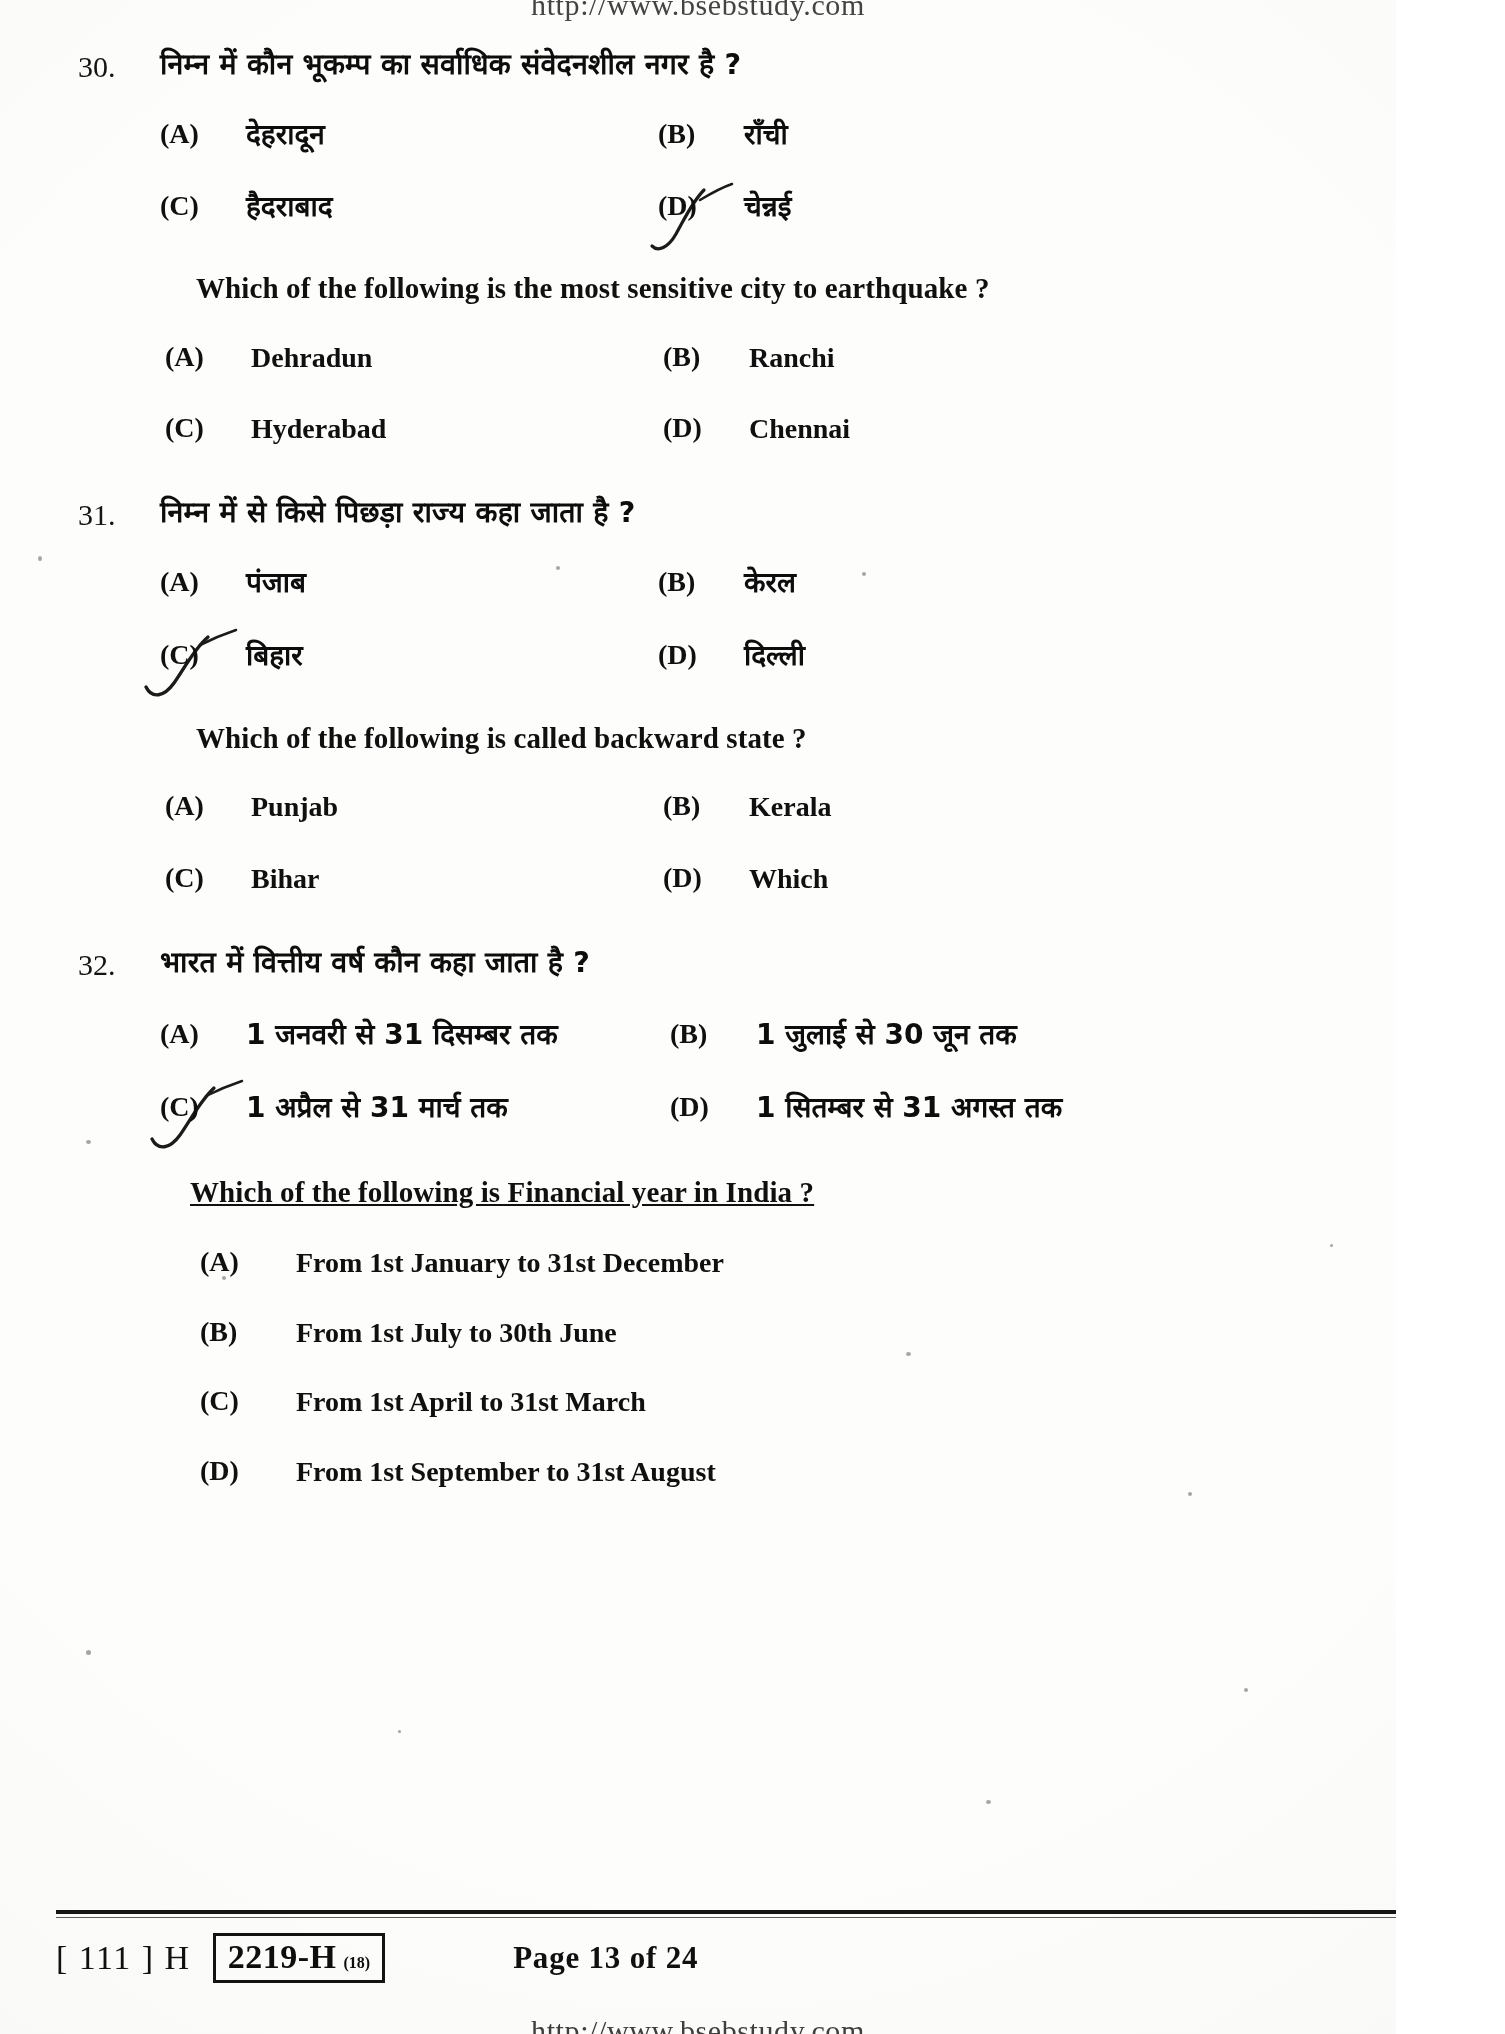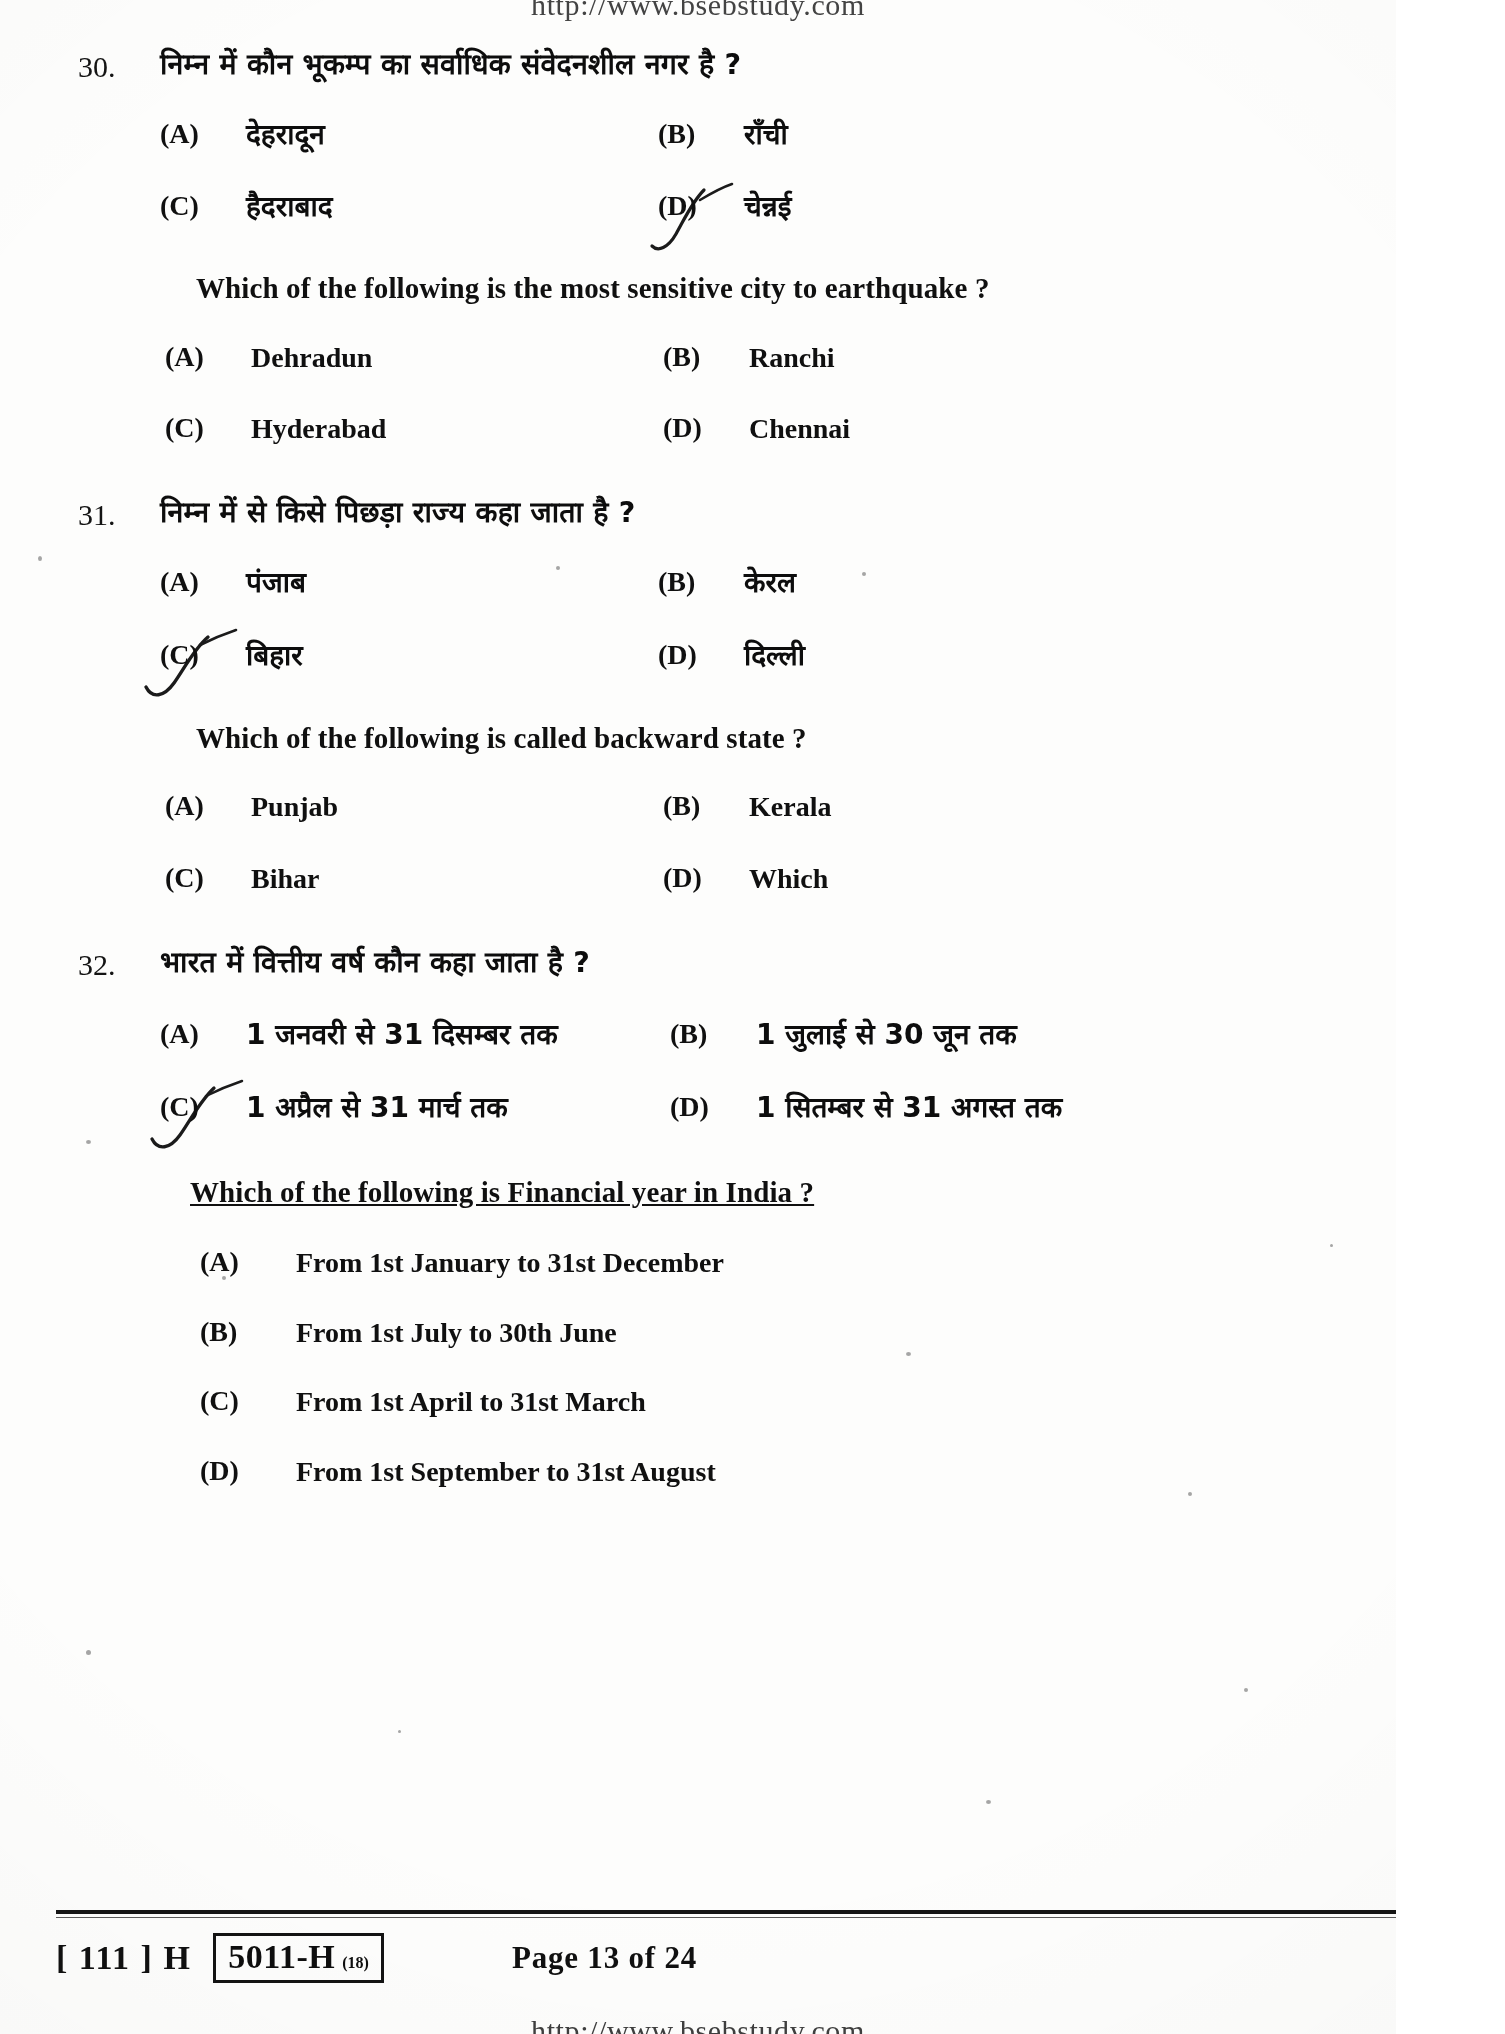--- a/index.html
+++ b/index.html
@@ -190,21 +190,21 @@
     left: 56px;
     right: 50px;
     bottom: 46px;
     height: 60px;
     display: flex;
     align-items: center;
   }
   .foot-code {
     font-family: "Liberation Serif", "DejaVu Serif", serif;
     font-size: 34px;
-    font-weight: 700;
+    font-weight: 400;
     letter-spacing: 1.5px;
     color: #101010;
     white-space: nowrap;
   }
   .foot-box {
     margin-left: 22px;
     border: 3px solid #131313;
     padding: 2px 12px 4px 12px;
     display: flex;
     align-items: baseline;
@@ -450,21 +450,21 @@
   <div class="speck" style="left:1244px;top:1688px; width:4px; height:4px;"></div>
   <div class="speck" style="left:986px; top:1800px; width:5px; height:4px;"></div>
   <div class="speck" style="left:398px; top:1730px; width:3px; height:3px;"></div>
   <div class="speck" style="left:1330px;top:1244px; width:3px; height:3px;"></div>
 
   <div class="footer-rule"></div>
 
   <div class="footer">
     <div class="foot-code">[ 111 ] H</div>
     <div class="foot-box">
-      <span class="foot-box-main">5011-H</span>
+      <span class="foot-box-main">2219-H</span>
       <span class="foot-box-sub">(18)</span>
     </div>
     <div class="foot-page">Page 13 of 24</div>
   </div>
 
   <div class="url-bottom">http://www.bsebstudy.com</div>
 
 </div>
 
 </body></html>

